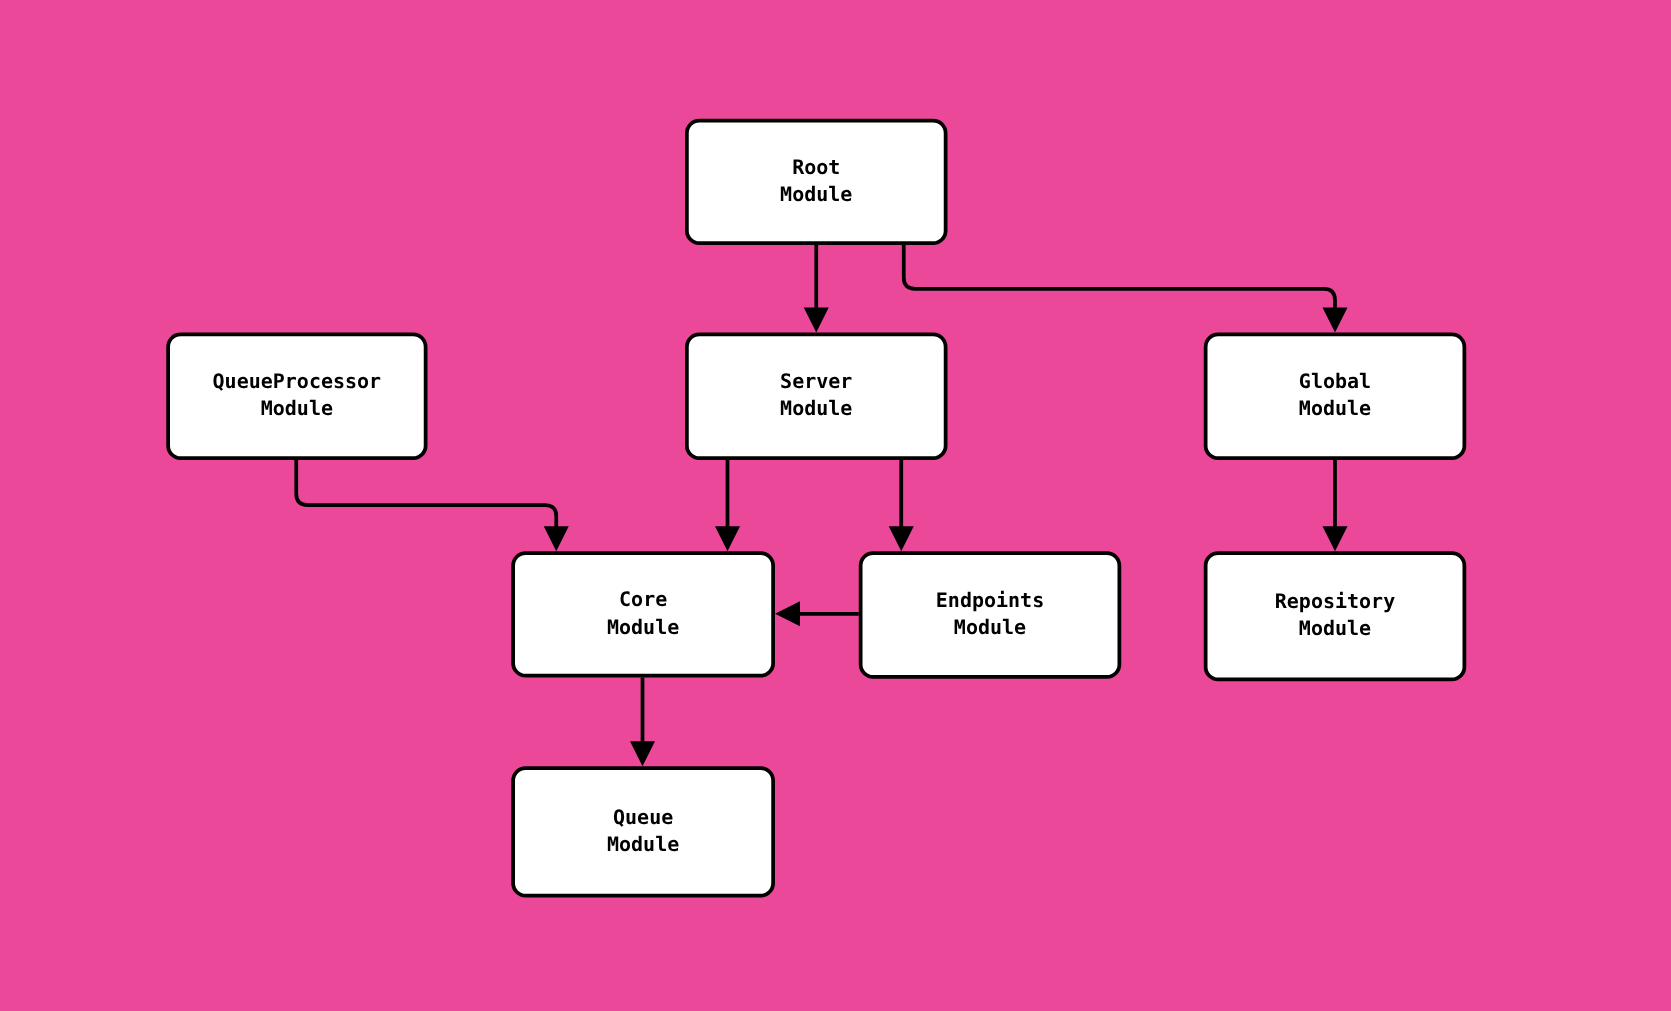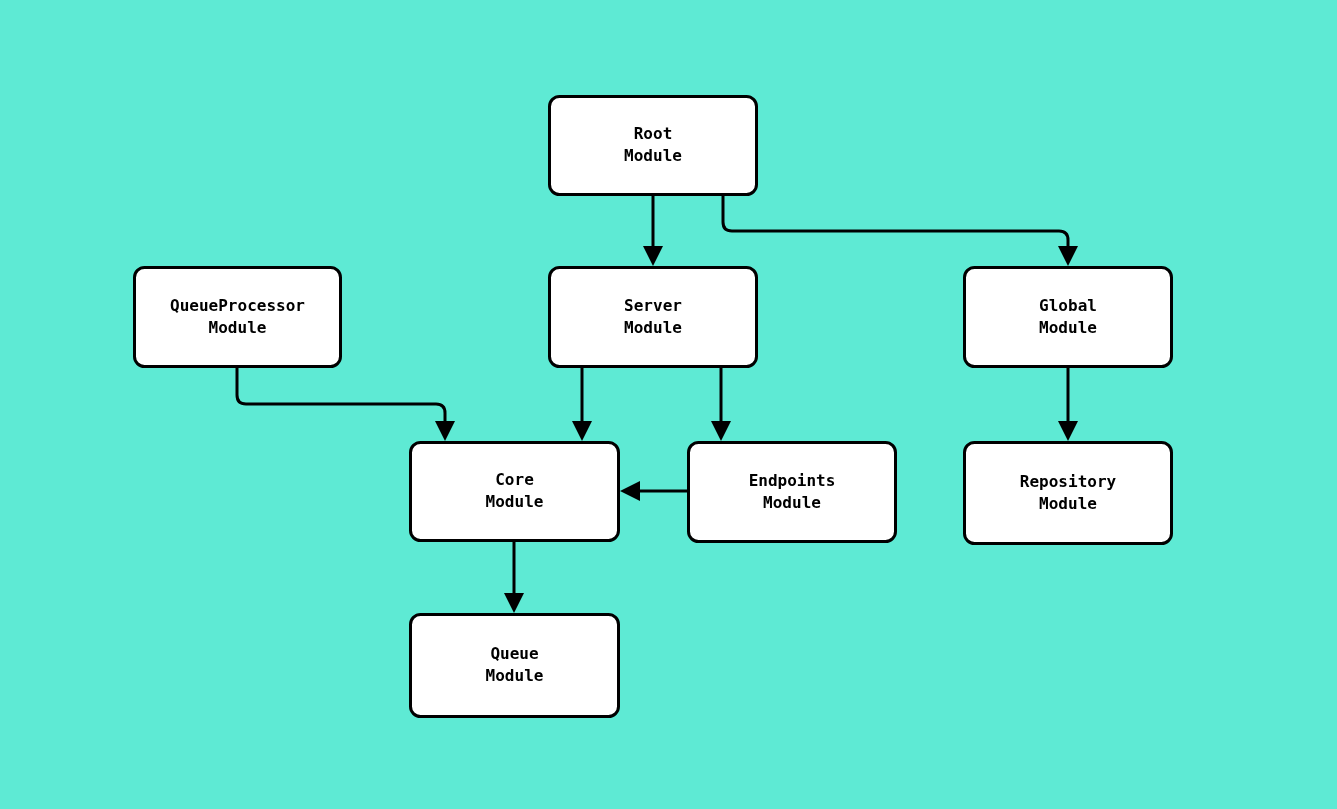--- a/index.html
+++ b/index.html
@@ -11,21 +11,21 @@
   body {
     width: 1337px;
     height: 809px;
     overflow: hidden;
     font-family: "DejaVu Sans Mono", "Liberation Mono", monospace;
   }
   #diagram-root {
     position: relative;
     width: 1337px;
     height: 809px;
-    background: #5eead4;
+    background: #ec4899;
   }
   svg#diagram-svg {
     display: block;
     width: 1337px;
     height: 809px;
   }
   .node-box {
     fill: #ffffff;
     stroke: #000000;
     stroke-width: 3;

